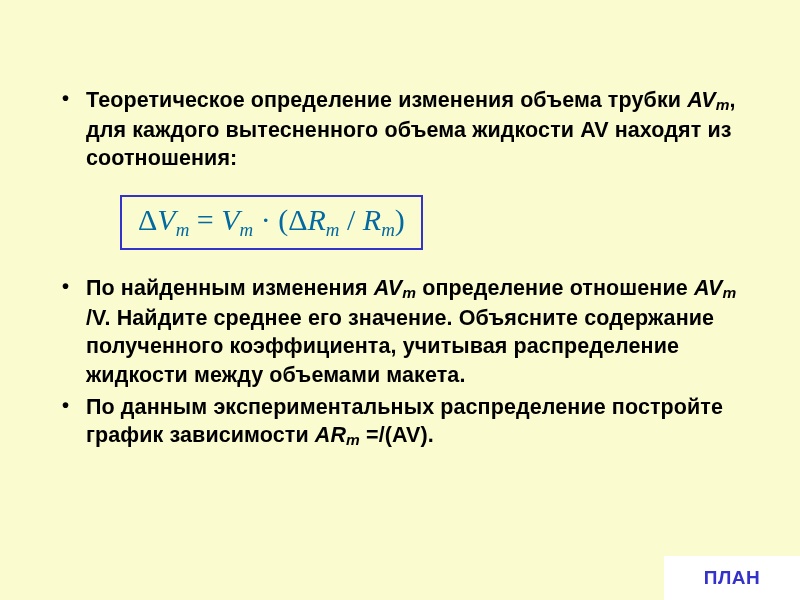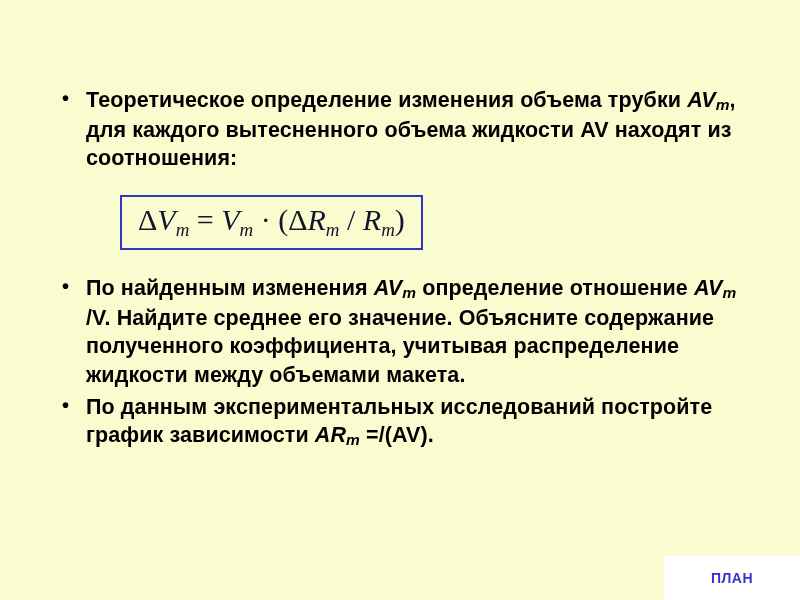--- a/index.html
+++ b/index.html
@@ -66,21 +66,21 @@
   .formula-box {
     display: inline-block;
     border: 2px solid #3333cc;
     background: #fbfbd0;
     padding: 7px 16px 9px 16px;
   }
   .formula {
     font-family: "Liberation Serif", serif;
     font-style: italic;
     font-size: 30px;
-    color: #0f172a;
+    color: #0369a1;
     white-space: nowrap;
     line-height: 1.05;
   }
   .formula .sb {
     font-size: 0.63em;
     vertical-align: -0.3em;
     font-style: italic;
   }
   .formula .op {
     font-style: normal;
@@ -95,21 +95,21 @@
     width: 136px;
     height: 44px;
     background: #ffffff;
     display: flex;
     align-items: center;
     justify-content: center;
   }
   .plan-link {
     color: #3333cc;
     font-weight: bold;
-    font-size: 14px;
+    font-size: 19px;
     letter-spacing: 0.5px;
     text-decoration: none;
   }
 </style>
 </head>
 <body>
 
 <div class="slide">
 
   <div class="content">
@@ -125,21 +125,21 @@
       <div class="formula-box">
         <span class="formula"><span class="dl">Δ</span>V<span class="sb">m</span> <span class="op">=</span> V<span class="sb">m</span> <span class="op">·</span> <span class="op">(</span><span class="dl">Δ</span>R<span class="sb">m</span> <span class="op">/</span> R<span class="sb">m</span><span class="op">)</span></span>
       </div>
     </div>
 
     <ul class="bullets">
       <li class="bullet">
         <span>По найденным изменения </span><span class="it">AV</span><span class="sub">m</span><span> определение отношение </span><span class="it">AV</span><span class="sub">m</span><span> /V. Найдите среднее его значение. Объясните содержание полученного коэффициента, учитывая распределение жидкости между объемами макета.</span>
       </li>
       <li class="bullet">
-        <span>По данным экспериментальных исследований постройте график зависимости </span><span class="it">AR</span><span class="sub">m</span><span> =/(AV).</span>
+        <span>По данным экспериментальных распределение постройте график зависимости </span><span class="it">AR</span><span class="sub">m</span><span> =/(AV).</span>
       </li>
     </ul>
 
   </div>
 
   <div class="plan-box">
     <a class="plan-link" href="#">ПЛАН</a>
   </div>
 
 </div>

